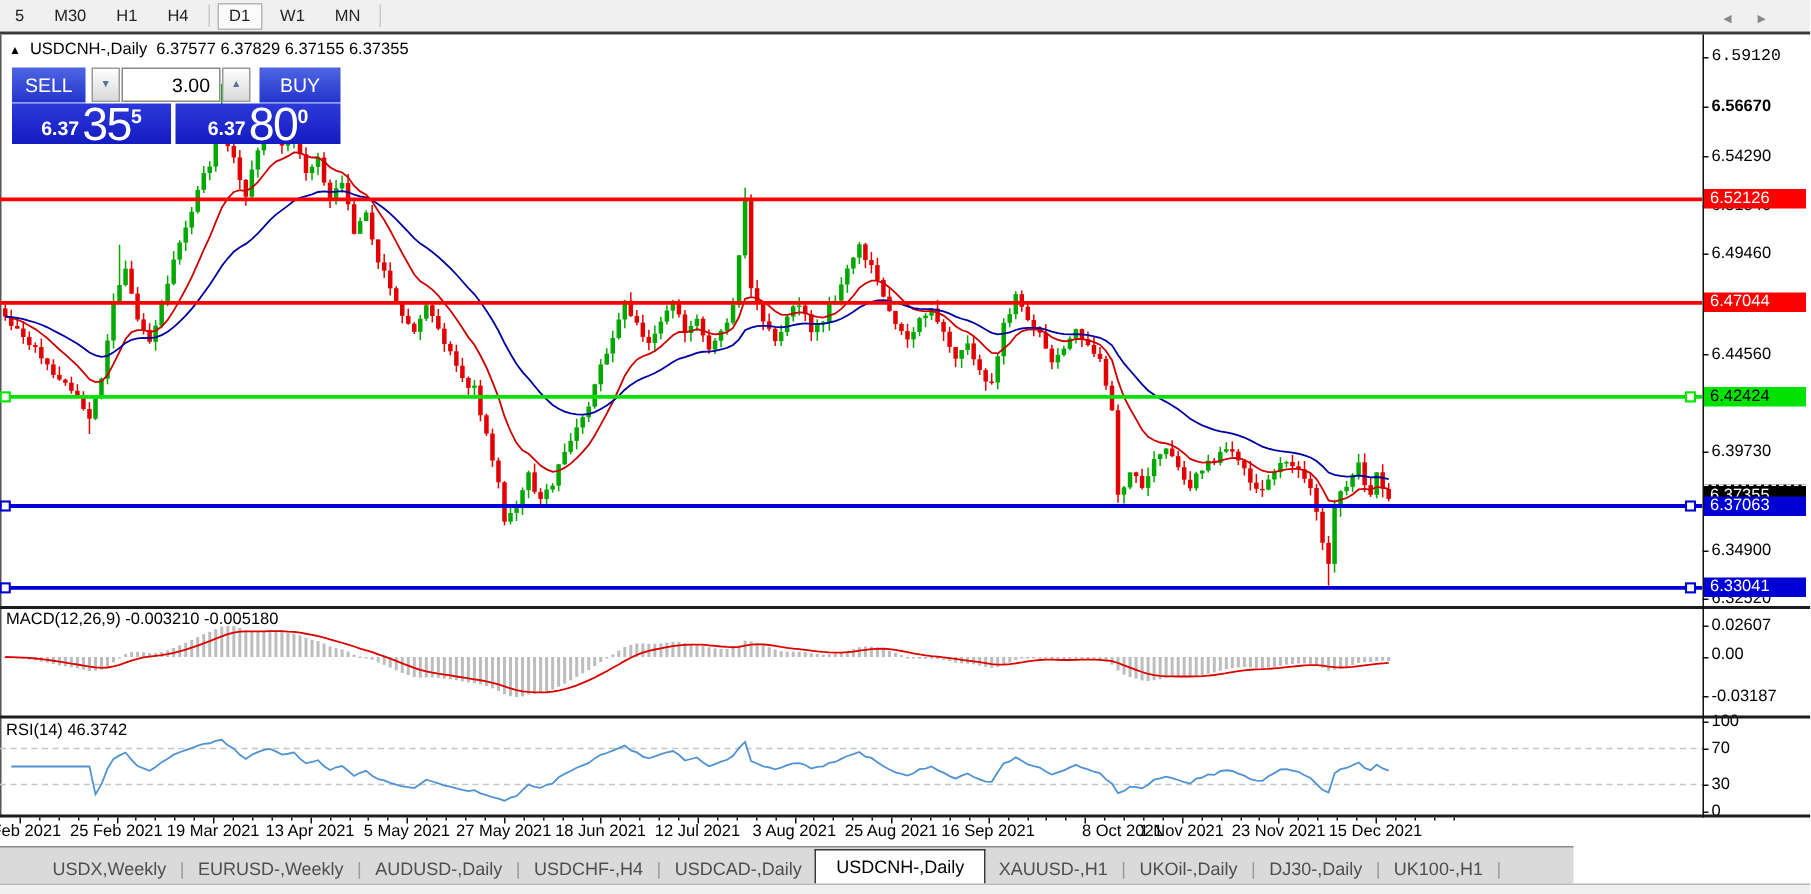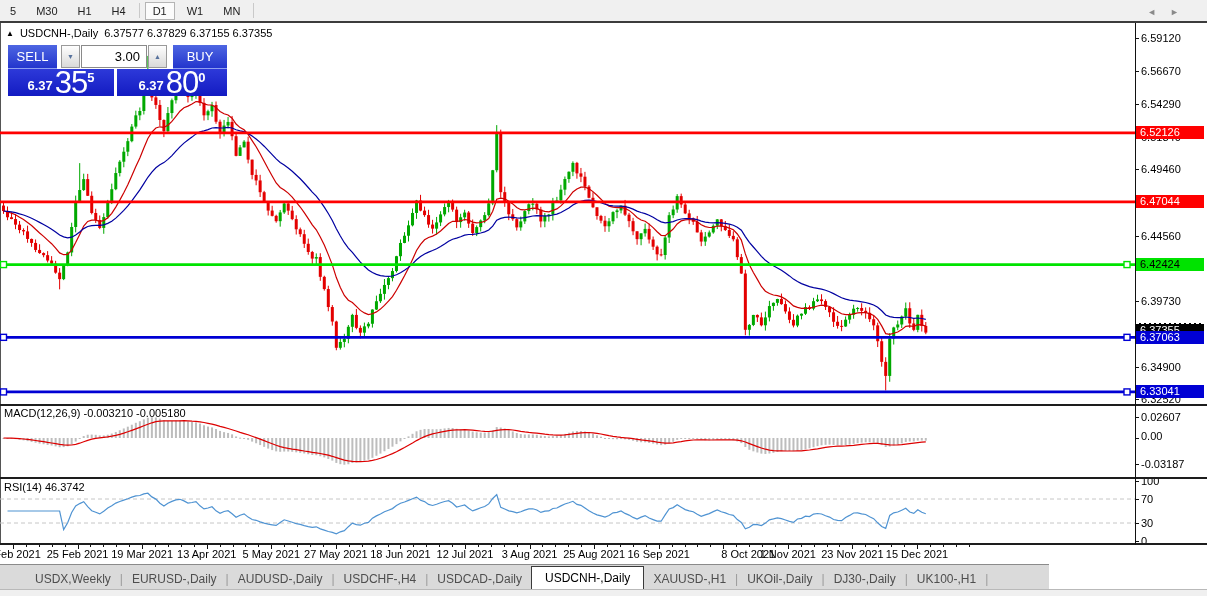--- a/index.html
+++ b/index.html
@@ -830,23 +830,23 @@
       <polyline points="7.51,511.0 11.52,511.0 15.53,511.0 19.54,511.0 23.549999999999997,511.0 27.56,511.0 31.57,511.0 35.58,511.0 39.589999999999996,511.0 43.599999999999994,511.0 47.61,511.0 51.62,511.0 55.629999999999995,511.0 59.64,511.0 63.65,529.6 67.66,522.8 71.67,512.5 75.67999999999999,505.9 79.69,503.6 83.69999999999999,501.7 87.71,506.6 91.72,510.7 95.72999999999999,512.3 99.74,513.9 103.75,511.3 107.75999999999999,508.1 111.77,505.8 115.78,503.1 119.78999999999999,501.5 123.8,500.1 127.80999999999999,498.8 131.82,497.1 135.82999999999998,495.9 139.84,495.5 143.85,493.9 147.85999999999999,493.2 151.87,496.9 155.88,499.1 159.89,503.2 163.89999999999998,506.0 167.91,503.2 171.92,501.4 175.92999999999998,499.9 179.94,499.3 183.95,500.9 187.95999999999998,503.1 191.97,502.5 195.98,501.6 199.98999999999998,505.8 204,508.9 208.01,508.0 212.01999999999998,506.8 216.03,510.8 220.04,513.3 224.04999999999998,511.5 228.06,510.7 232.07,513.8 236.07999999999998,517.3 240.08999999999997,515.2 244.1,513.9 248.10999999999999,517.1 252.11999999999998,519.5 256.13,520.3 260.14,521.9 264.15,523.1 268.15999999999997,524.2 272.16999999999996,524.8 276.18,525.4 280.19,522.6 284.2,519.8 288.21,521.0 292.21999999999997,522.3 296.22999999999996,523.7 300.24,524.4 304.25,525.6 308.26,526.6 312.27,527.4 316.28,526.8 320.28999999999996,528.9 324.29999999999995,530.1 328.31,531.5 332.32,532.4 336.33,533.8 340.34,531.8 344.34999999999997,530.7 348.35999999999996,526.7 352.37,523.1 356.38,524.6 360.39,525.2 364.4,523.2 368.40999999999997,522.4 372.41999999999996,518.2 376.43,515.9 380.44,514.0 384.45,511.8 388.46,510.2 392.46999999999997,508.6 396.47999999999996,505.6 400.48999999999995,503.2 404.5,502.0 408.51,500.4 412.52,498.7 416.53,497.1 420.53999999999996,500.3 424.54999999999995,501.6 428.56,504.4 432.57,505.5 436.58,504.3 440.59,502.8 444.59999999999997,501.5 448.60999999999996,500.7 452.62,503.2 456.63,507.0 460.64,506.0 464.65,505.0 468.65999999999997,508.3 472.66999999999996,510.9 476.67999999999995,509.4 480.69,507.8 484.7,506.5 488.71,503.9 492.71999999999997,498.5 496.72999999999996,494.6 500.73999999999995,507.4 504.75,509.0 508.76,510.9 512.77,511.6 516.78,512.9 520.79,511.8 524.8,510.1 528.81,508.9 532.8199999999999,508.8 536.8299999999999,510.0 540.8399999999999,512.4 544.85,511.2 548.86,510.9 552.87,508.5 556.88,508.0 560.89,505.9 564.9,504.0 568.91,502.7 572.92,501.3 576.93,504.4 580.9399999999999,505.3 584.9499999999999,508.1 588.9599999999999,510.8 592.9699999999999,513.0 596.98,514.9 600.99,515.9 605,517.0 609.01,515.5 613.02,512.8 617.03,512.4 621.04,511.0 625.05,513.4 629.06,515.1 633.0699999999999,517.4 637.0799999999999,519.1 641.0899999999999,517.1 645.0999999999999,515.6 649.11,518.0 653.12,519.6 657.13,521.1 661.14,521.2 665.15,514.9 669.16,508.9 673.17,507.6 677.18,504.8 681.1899999999999,507.2 685.1999999999999,509.6 689.2099999999999,510.8 693.2199999999999,511.7 697.23,514.3 701.24,516.4 705.25,514.9 709.26,513.6 713.27,511.6 717.28,509.9 721.29,511.8 725.3,512.9 729.31,514.5 733.3199999999999,515.4 737.3299999999999,519.6 741.3399999999999,522.5 745.3499999999999,528.8 749.36,527.3 753.37,524.4 757.38,524.7 761.39,525.6 765.4,523.1 769.41,519.8 773.42,518.9 777.43,517.8 781.4399999999999,518.7 785.4499999999999,520.0 789.4599999999999,521.4 793.4699999999999,522.4 797.4799999999999,519.0 801.49,518.4 805.5,516.2 809.51,516.6 813.52,514.1 817.53,513.5 821.54,514.0 825.55,515.7 829.56,517.1 833.5699999999999,519.5 837.5799999999999,520.4 841.5899999999999,520.6 845.5999999999999,517.5 849.6099999999999,515.4 853.62,513.0 857.63,512.8 861.64,513.8 865.65,514.5 869.66,516.8 873.67,518.7 877.68,522.8 881.6899999999999,526.5 885.6999999999999,528.4 889.7099999999999,515.5 893.7199999999999,512.8 897.7299999999999,512.0 901.74,510.2 905.75,508.3 909.76,512.0 913.77,513.4 917.78,509.8 921.79,512.3 925.8,513.7" fill="none" stroke="#4f93d2" stroke-width="1.2"></polyline>
     </svg>
   <div class="hsep" style="top:543px;height:2px"></div>
   <div class="vaxis"></div>
 
   <div class="panel-label" style="top:407px">MACD(12,26,9) -0.003210 -0.005180</div>
   <div class="panel-label" style="top:481px">RSI(14) 46.3742</div>
 
   <div id="price-axis">
       <div class="tick-mark" style="top: 38px;"></div>
-      <div class="tick-label" style="top: 32px;">6.59120</div>
+      <div class="tick-label" style="top: 32px; font-family: Liberation Mono, monospace;">6.59120</div>
       <div class="tick-mark" style="top: 71.2489px;"></div>
-      <div class="tick-label" style="top: 65.2489px;">6.56670</div>
+      <div class="tick-label" style="top: 65.2489px; font-weight: bold;">6.56670</div>
       <div class="tick-mark" style="top: 103.548px;"></div>
       <div class="tick-label" style="top: 97.5479px;">6.54290</div>
       <div class="tick-mark" style="top: 136.797px;"></div>
       <div class="tick-label" style="top: 130.797px;">6.51840</div>
       <div class="tick-mark" style="top: 169.096px;"></div>
       <div class="tick-label" style="top: 163.096px;">6.49460</div>
       <div class="tick-mark" style="top: 235.594px;"></div>
       <div class="tick-label" style="top: 229.594px;">6.44560</div>
       <div class="tick-mark" style="top: 301.142px;"></div>
       <div class="tick-label" style="top: 295.142px;">6.39730</div>
@@ -965,21 +965,21 @@
       <div class="date-tick" style="left: 929.894px; height: 2px;"></div>
       <div class="date-tick" style="left: 942.808px; height: 2px;"></div>
       <div class="date-tick" style="left: 955.722px; height: 2px;"></div>
       <div class="date-tick" style="left: 968.636px; height: 2px;"></div>
     </div>
 
   <div class="tab-bar">
     <div class="tab-spacer"></div>
     <div class="tab">USDX,Weekly</div>
     <span class="tab-sep">|</span>
-    <div class="tab">EURUSD-,Daily</div>
+    <div class="tab">EURUSD-,Weekly</div>
     <span class="tab-sep">|</span>
     <div class="tab">AUDUSD-,Daily</div>
     <span class="tab-sep">|</span>
     <div class="tab">USDCHF-,H4</div>
     <span class="tab-sep">|</span>
     <div class="tab">USDCAD-,Daily</div>
     <div class="tab active">USDCNH-,Daily</div>
     <div class="tab">XAUUSD-,H1</div>
     <span class="tab-sep">|</span>
     <div class="tab">UKOil-,Daily</div>

